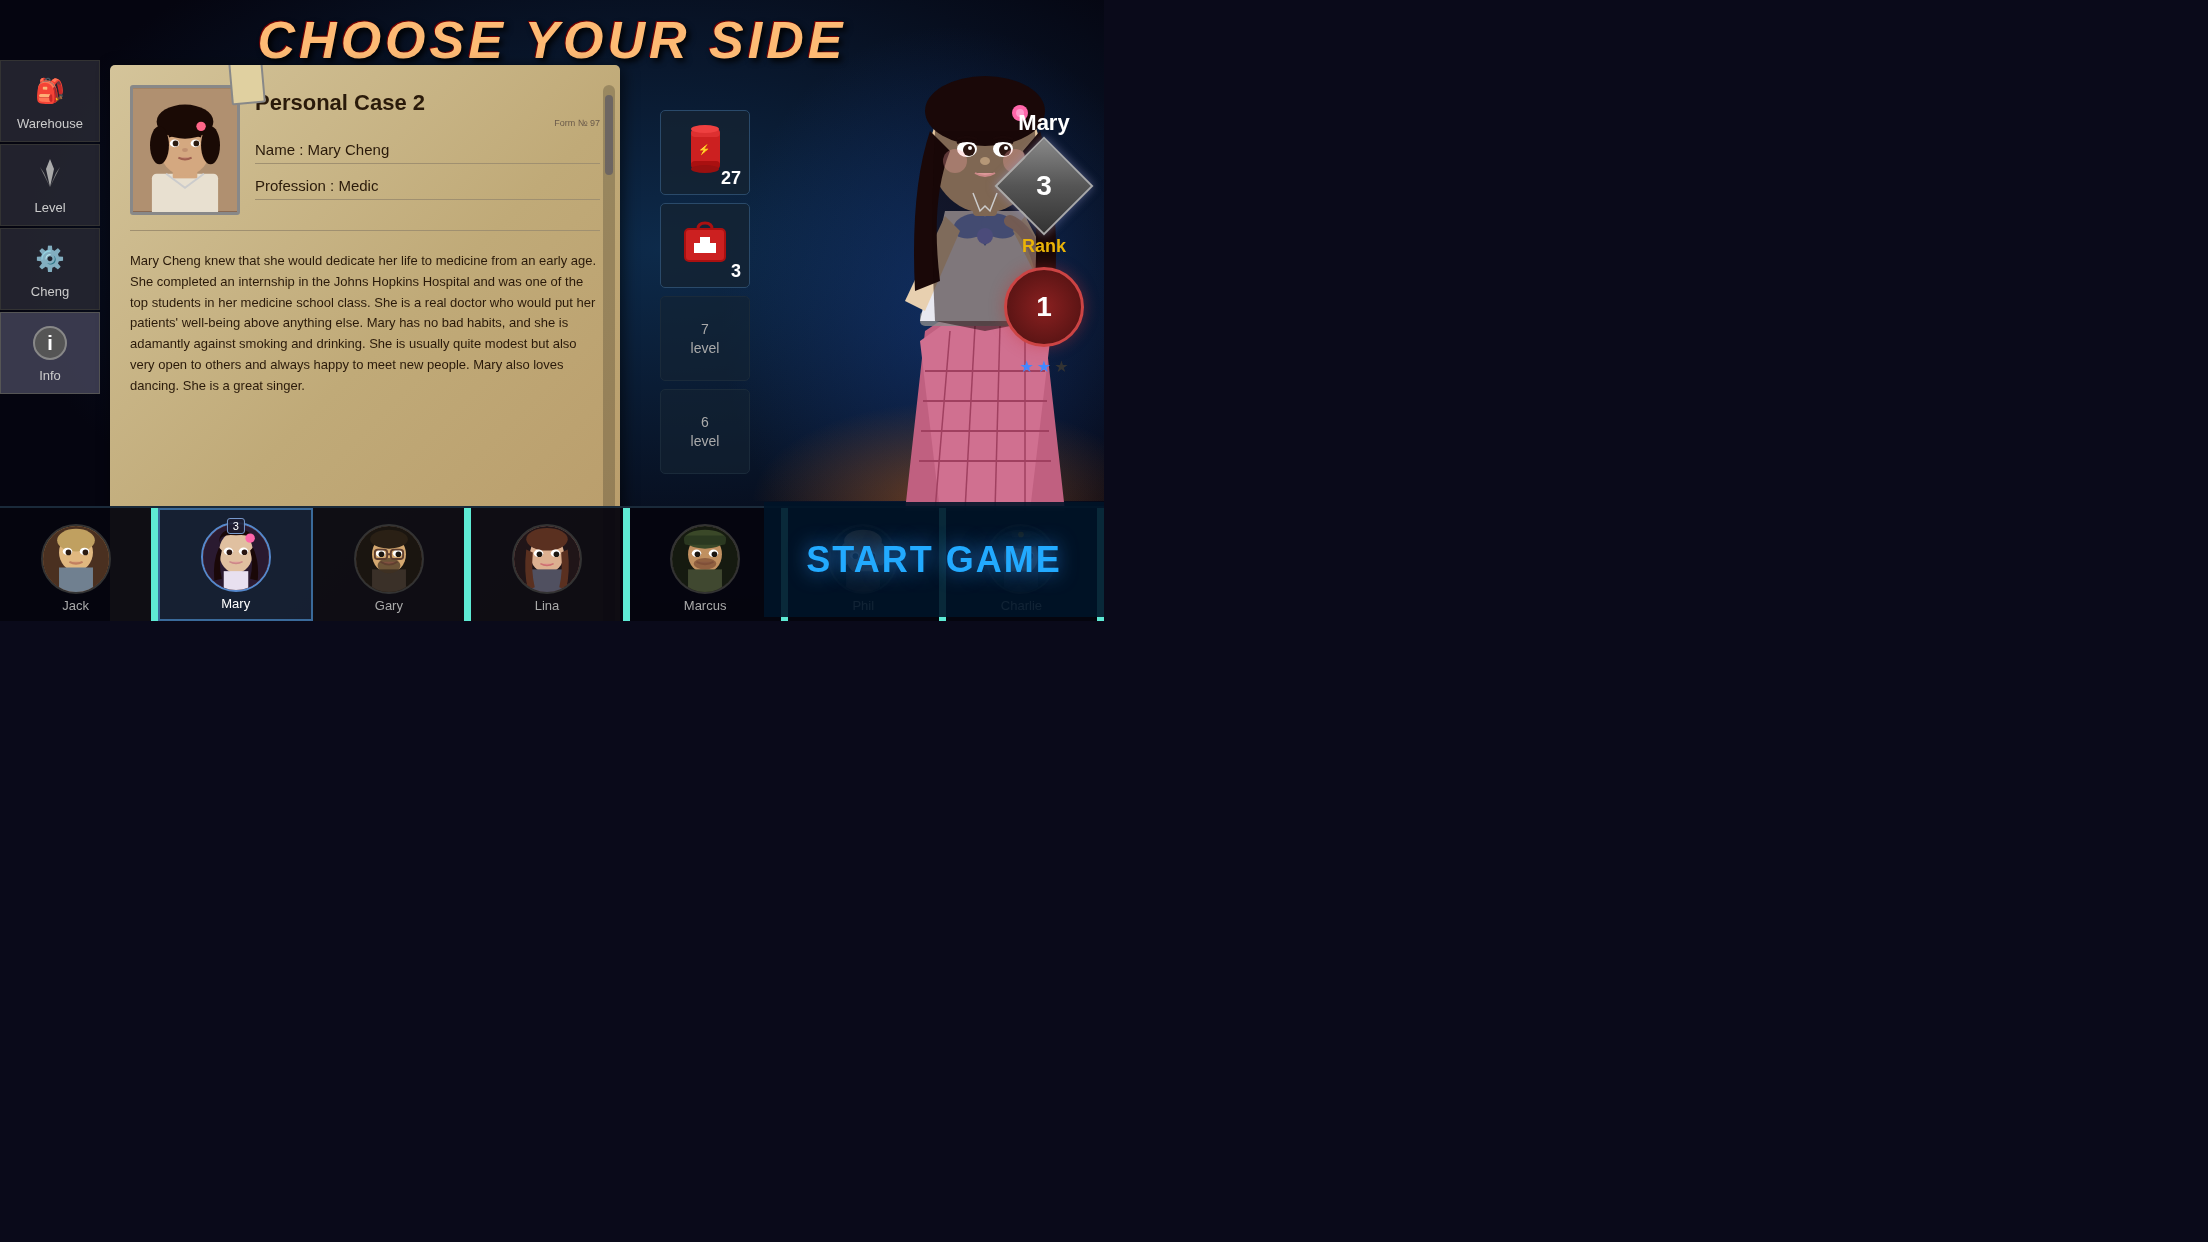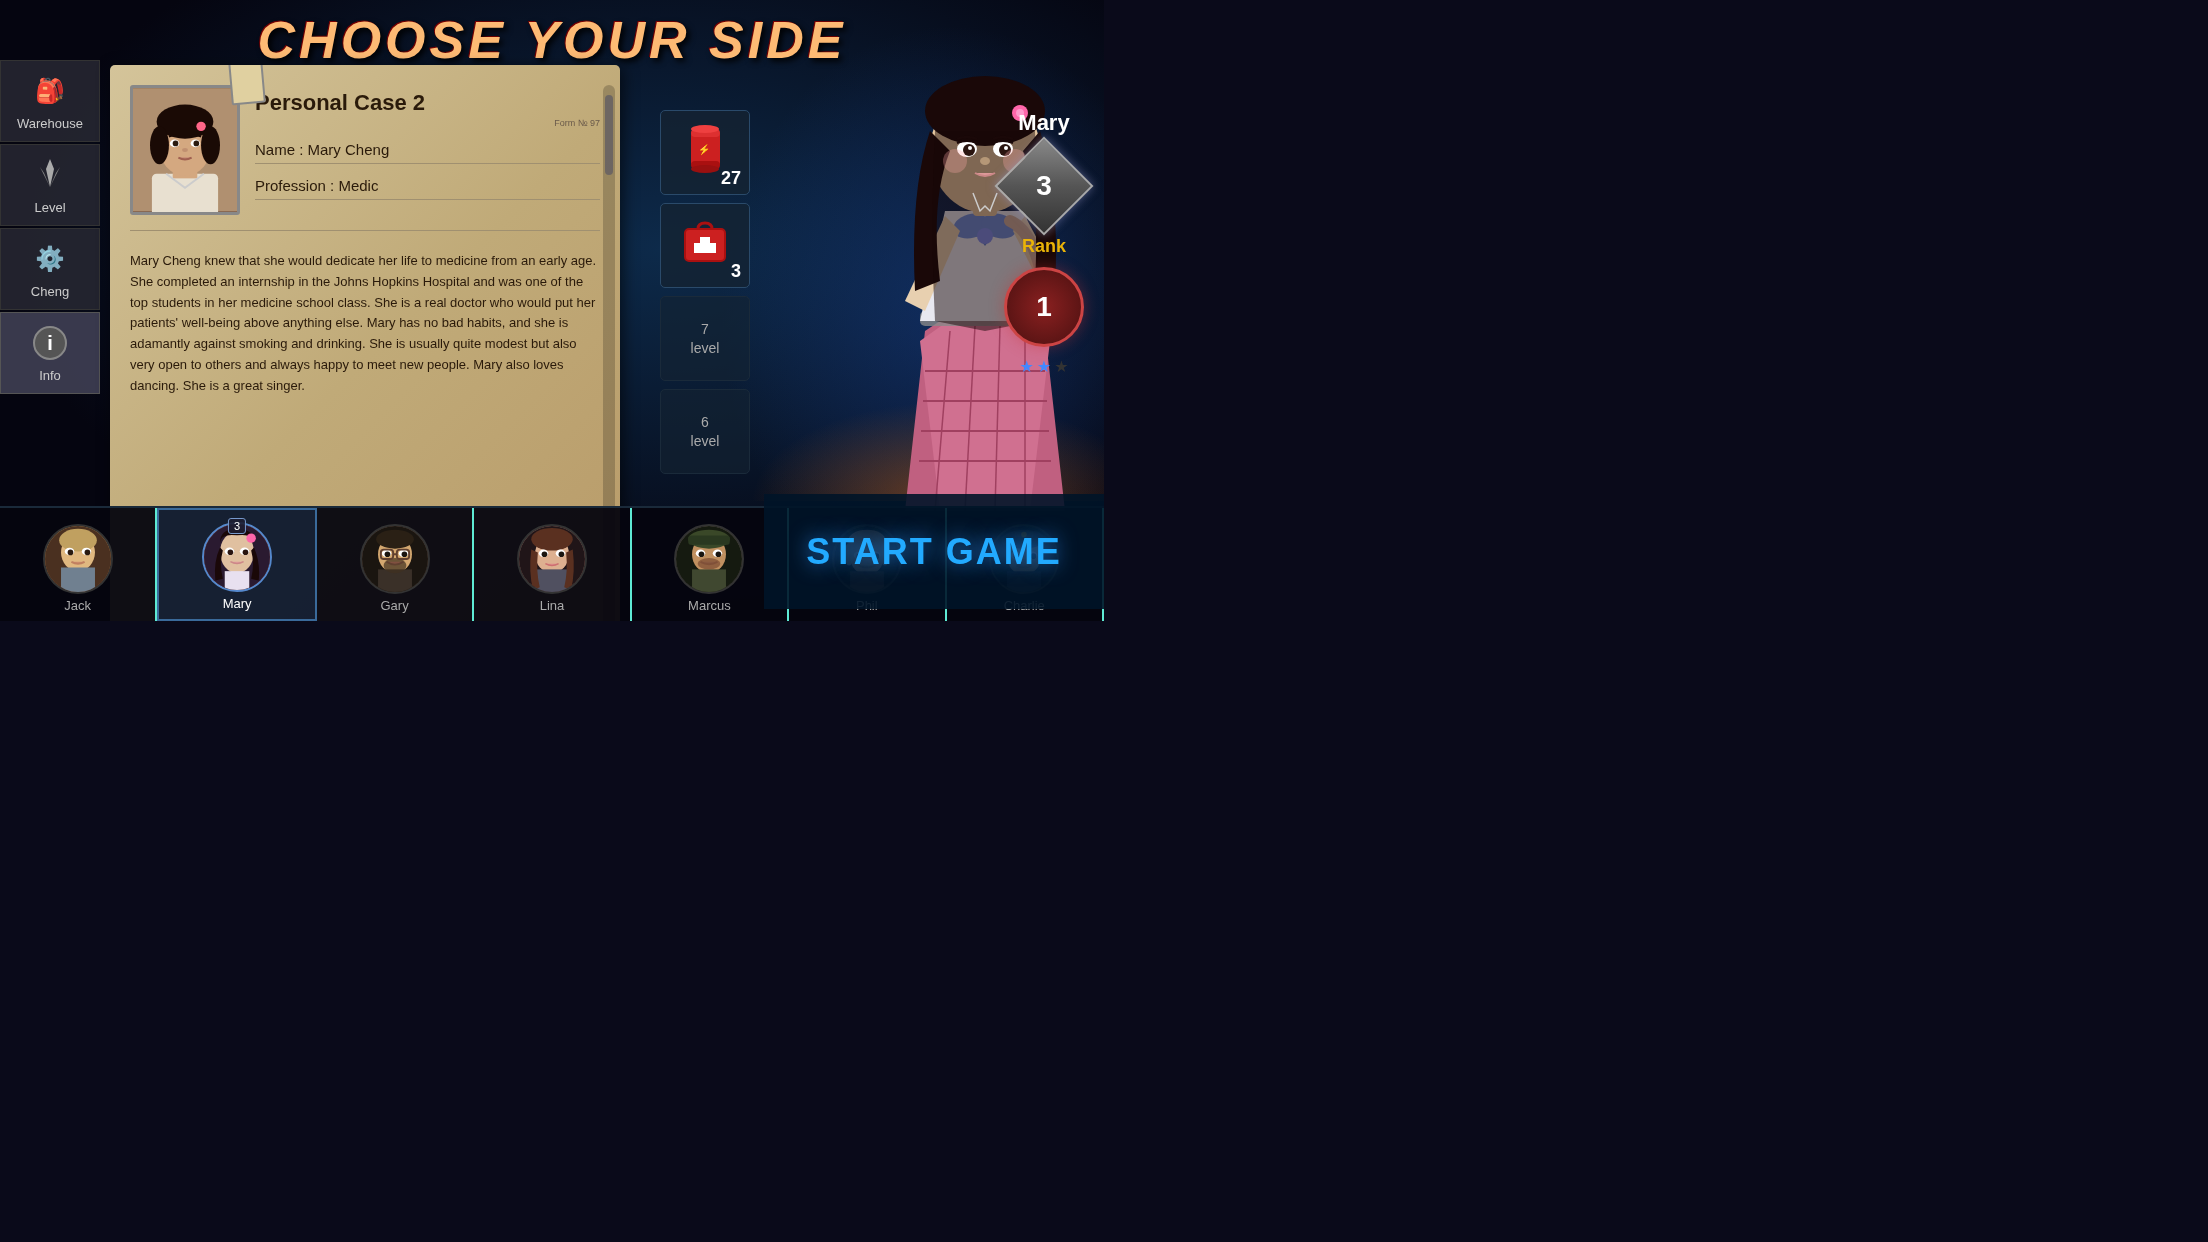--- a/index.html
+++ b/index.html
@@ -337,21 +337,21 @@
       z-index: 20;
     }
 
     .char-slot {
       flex: 1;
       display: flex;
       flex-direction: column;
       align-items: center;
       justify-content: flex-end;
       padding-bottom: 8px;
-      border-right: 2px solid #5eead4;
+      border-right: 7px solid #5eead4;
       cursor: pointer;
       position: relative;
     }
 
     .char-slot.active {
       background: rgba(30, 50, 80, 0.5);
       border: 2px solid #3a6a9a;
     }
 
     .char-avatar {
@@ -390,21 +390,21 @@
     }
 
     .char-rank-badge.active-rank {
       color: #fff;
       border-color: #7799cc;
     }
 
     
     .start-button {
       position: absolute;
-      bottom: 12px;
+      bottom: 4px;
       right: 0;
       width: 340px;
       height: 115px;
       display: flex;
       align-items: center;
       justify-content: center;
       cursor: pointer;
       background: rgba(0, 20, 40, 0.9);
     }
 

